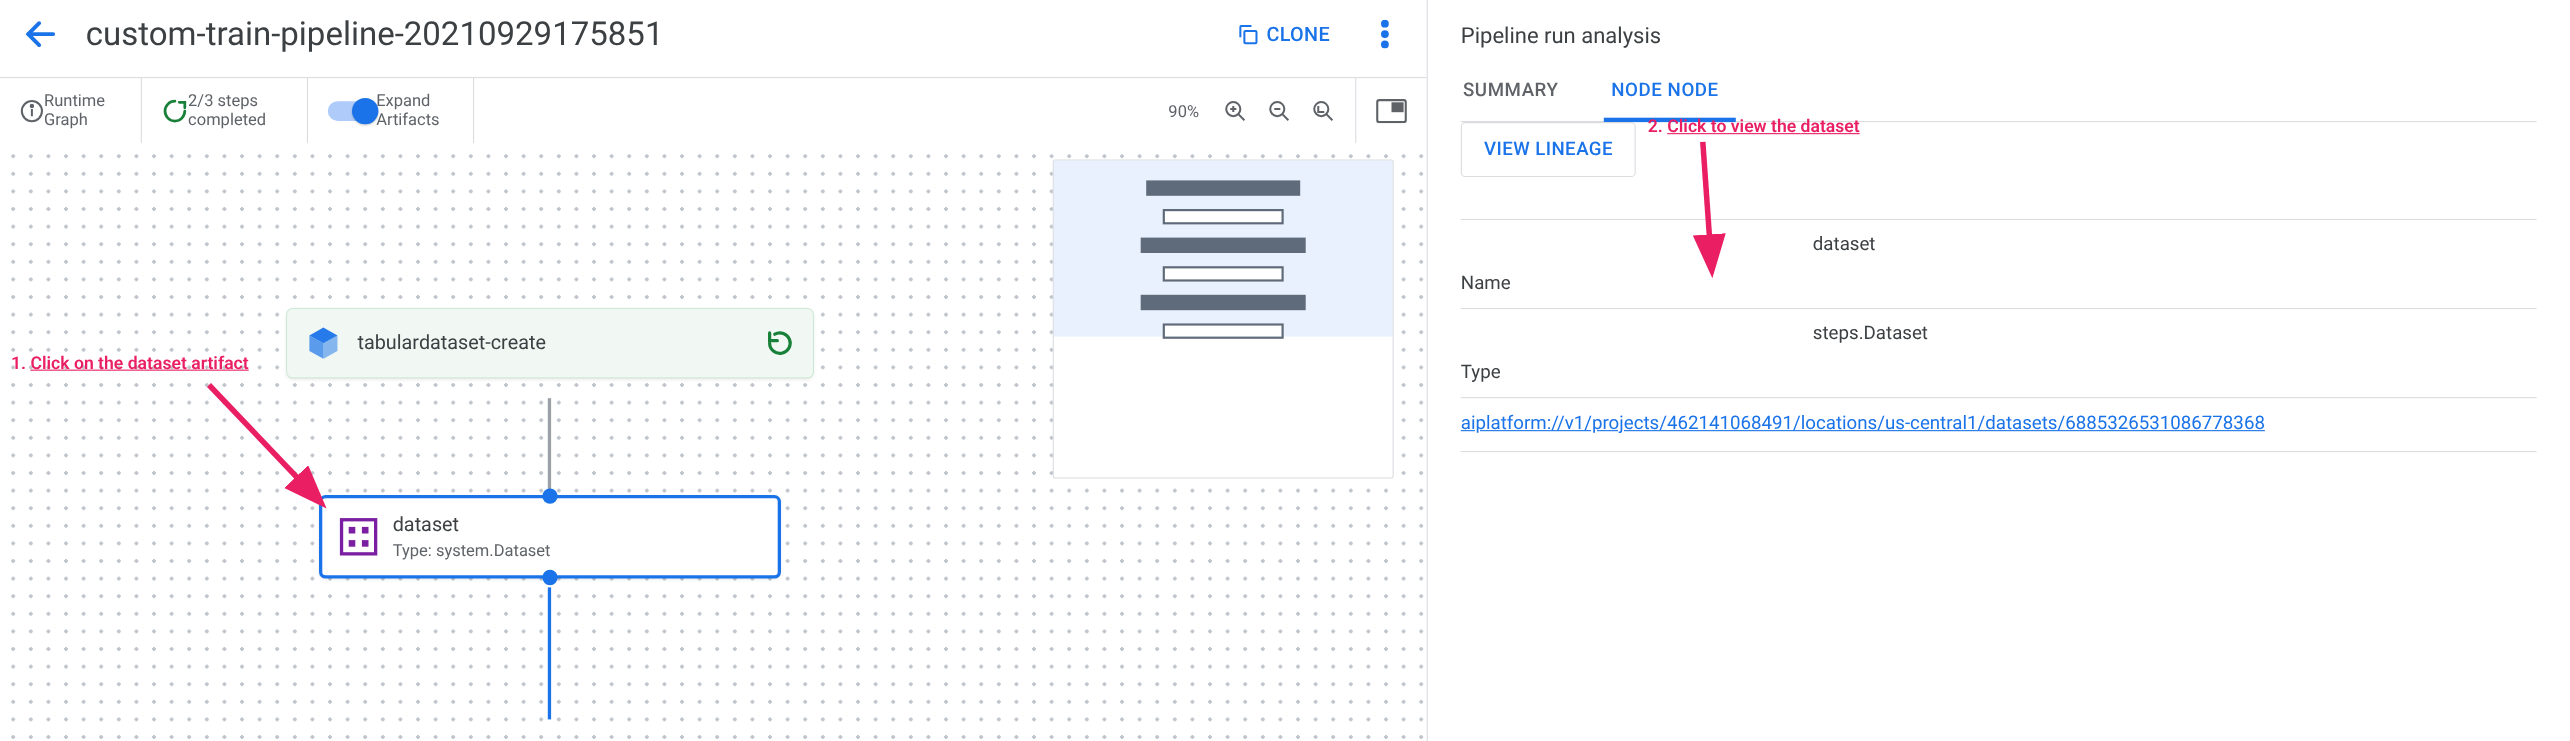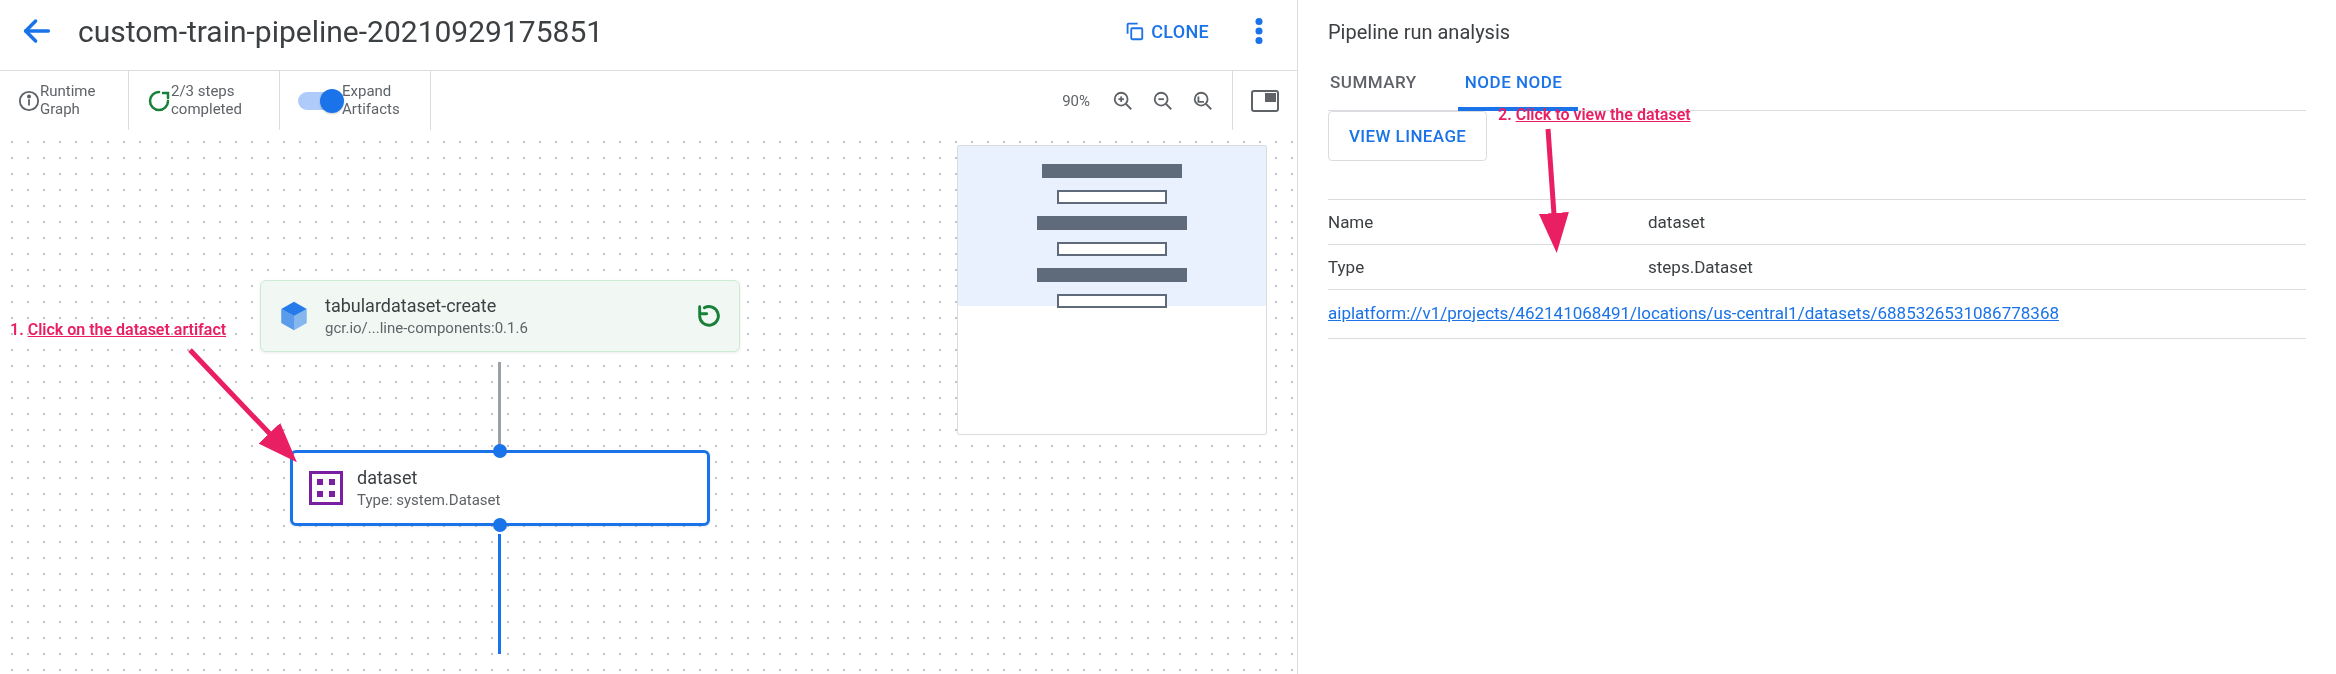--- a/index.html
+++ b/index.html
@@ -113,21 +113,21 @@
   .tab.active { color: var(--blue);}
   .tab-indicator { position:absolute; height:4px; background:var(--blue); bottom:-1px;}
   .section-h { font-size:22px; color:#3c4043; margin:34px 0 26px 0; font-weight:500;}
   .lineage-btn {
     display:inline-block; border:1px solid var(--border); border-radius:4px;
     color: var(--blue); font-weight:500; font-size:17px; letter-spacing:.4px;
     padding:14px 20px; cursor:pointer;
   }
   .props { margin-top:38px; border-top:1px solid var(--border);}
   .prop-row { display:flex; border-bottom:1px solid var(--border); padding:12px 0; font-size:17px;}
-  .prop-label { width:320px; color:#3c4043;}
+  .prop-label { width:320px; color:#3c4043;margin-top:36px;}
   .prop-val { flex:1; color:#3c4043;}
   .prop-val.link { color: var(--blue); text-decoration: underline; cursor:pointer; line-height:1.4;}
 
   svg { display:block;}
 </style>
 </head>
 <body>
 
 <div class="root">
   <div class="left">
@@ -222,21 +222,20 @@
       <div class="node node-exec">
         <span>
           <svg width="34" height="34" viewBox="0 0 24 24" fill="#1a73e8">
               <path d="M12 2 L21 7 L12 12 L3 7 Z" opacity=".95"></path>
               <path d="M3 7 L12 12 L12 22 L3 17 Z" opacity=".7"></path>
               <path d="M21 7 L12 12 L12 22 L21 17 Z" opacity=".5"></path>
             </svg>
         </span>
         <div class="node-body">
           <div class="node-title">tabulardataset-create</div>
-          <div class="node-sub">gcr.io/...line-components:0.1.6</div>
         </div>
         <span class="node-refresh">
           <svg width="28" height="28" viewBox="0 0 24 24" fill="none" stroke="currentColor" stroke-width="2.5" stroke-linecap="round">
               <path d="M4 12 A8 8 0 1 0 8 5"></path>
               <polyline points="4 4 4 10 10 10"></polyline>
             </svg>
         </span>
       </div>
 
       <div class="node node-art">

